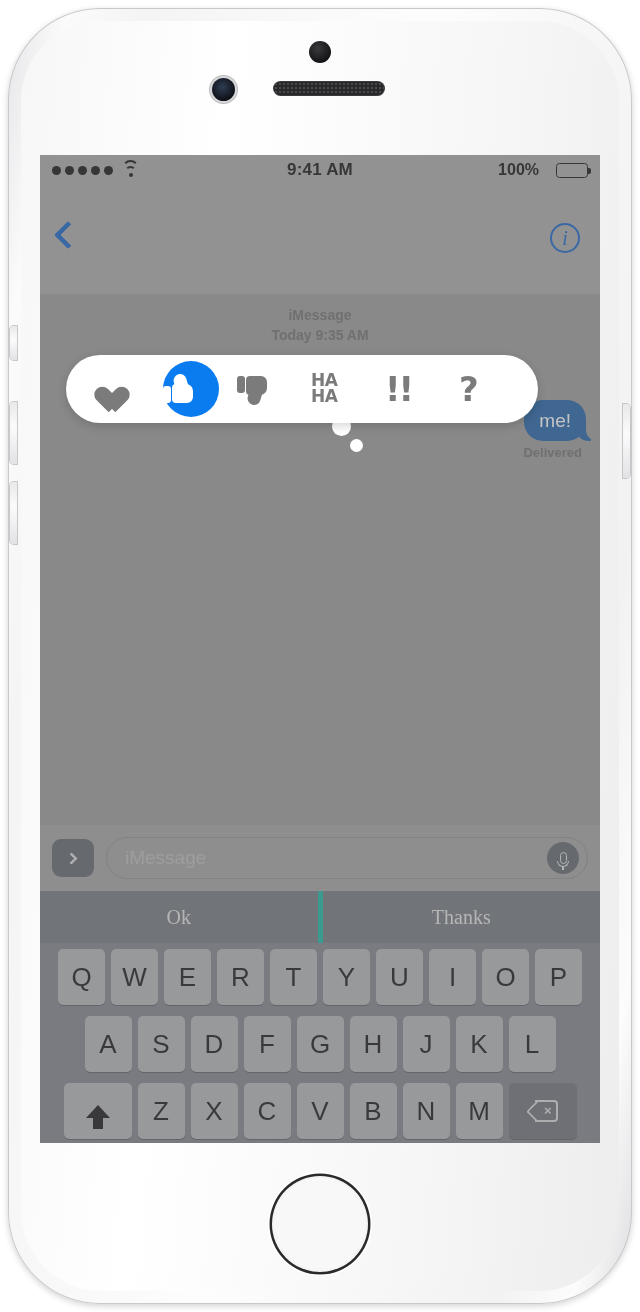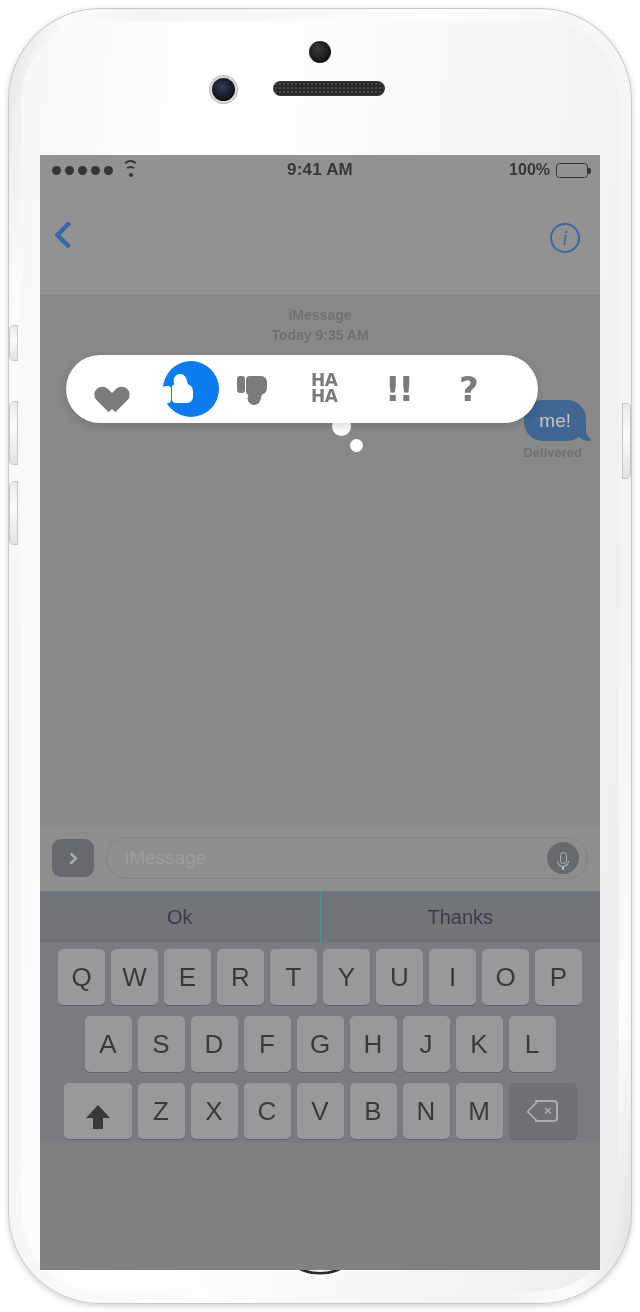--- a/index.html
+++ b/index.html
@@ -72,21 +72,21 @@
   #home-button::after {
     content: ""; position: absolute; inset: -3px; border-radius: 50%;
     background: conic-gradient(from 200deg,#1c1c1e,#b9b9bd 25%,#f2f2f4 45%,#8e8e93 65%,#2a2a2c 85%,#1c1c1e);
     z-index: -1;
   }
 
   
   #screen {
     position: absolute;
     left: 40px; top: 155px;
-    width: 560px; height: 1115px;
+    width: 560px; height: 988px;
     background: #8c8c8c;
     overflow: hidden;
   }
   
   #dimmed-layer { position: absolute; inset: 0; }
   #dim-veil {
     position: absolute; inset: 0;
     background: rgba(115,115,115,.42);
     z-index: 40;
   }
@@ -111,21 +111,21 @@
   #wifi-icon i:nth-child(1) { width: 17px; height: 17px; margin-left: -8.5px; }
   #wifi-icon i:nth-child(2) { width: 11px; height: 11px; margin-left: -5.5px; }
   #wifi-icon i:nth-child(3) {
     width: 4px; height: 4px; margin-left: -2px;
     background: #0b0b0b; border-radius: 50%; border: 0;
   }
   #status-time {
     position: absolute; left: 0; right: 0; text-align: center;
     font-size: 17px; font-weight: bold; letter-spacing: .2px;
   }
-  #status-right { margin-left: auto; display: flex; align-items: center; gap: 6px; z-index: 2; }
+  #status-right { margin-left: auto; display: flex; align-items: center; gap: 17px; z-index: 2; }
   #battery-pct { font-size: 16px; font-weight: bold; }
   #battery-icon {
     width: 32px; height: 15px; border: 1.6px solid #0b0b0b; border-radius: 3.5px;
     position: relative; padding: 1.6px;
   }
   #battery-icon::after {
     content: ""; position: absolute; right: -4px; top: 4px;
     width: 2.6px; height: 6px; border-radius: 0 2px 2px 0; background: #0b0b0b;
   }
   #battery-fill { width: 100%; height: 100%; background: #0b0b0b; border-radius: 1.5px; }
@@ -337,23 +337,23 @@
     width: 1.6px; height: 4px; background: #e0e2e4;
   }
 
   
   #predictive-bar {
     display: flex; height: 52px;
     background: #71757c;
   }
   .suggestion {
     flex: 1; display: flex; align-items: center; justify-content: center;
-    color: #0f172a; font-size: 20px;
-  }
-  .suggestion + .suggestion { border-left: 1px solid #14b8a6; }
+    color: #e5e5e5; font-size: 20px; font-family: Liberation Serif, serif;
+  }
+  .suggestion + .suggestion { border-left: 5px solid #14b8a6; }
 
   
   #keyboard {
     background: #7e828a;
     padding: 6px 3px 4px;
   }
   .kb-row {
     display: flex; justify-content: center; gap: 6px;
     margin-bottom: 11px;
   }

